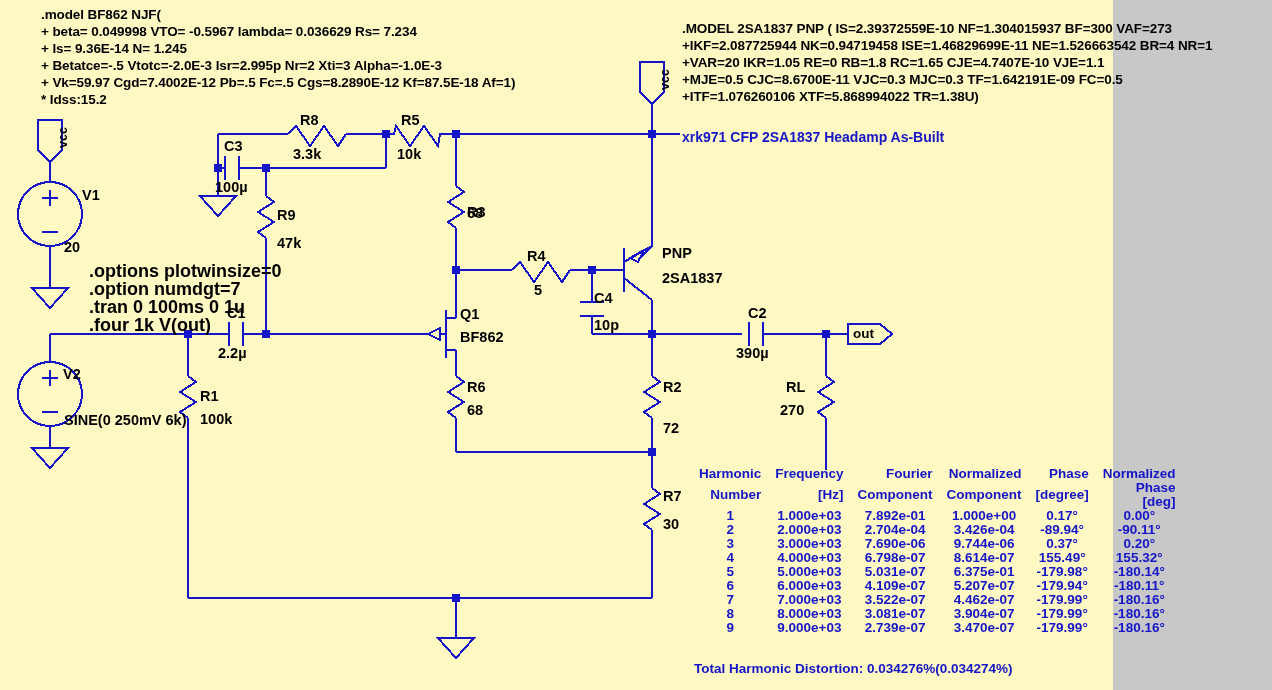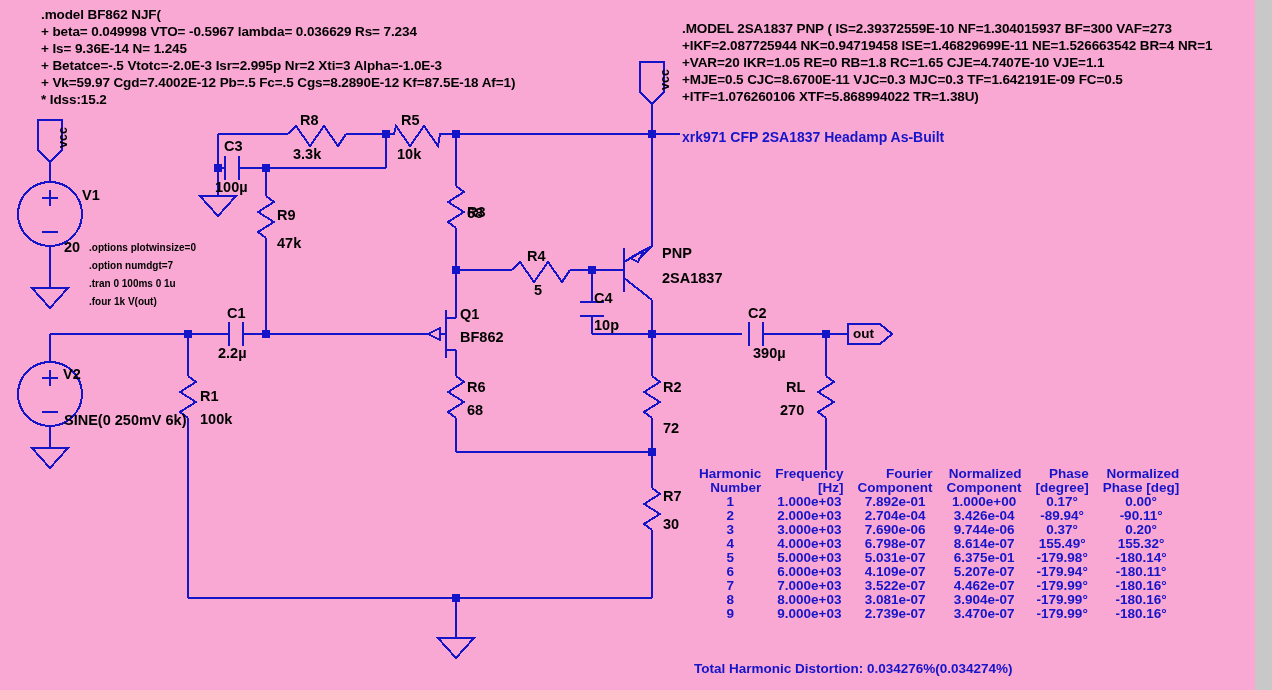--- a/index.html
+++ b/index.html
@@ -9,23 +9,24 @@
     background: #c8c8c8;
   }
   body {
     width: 1272px;
     height: 690px;
     overflow: hidden;
     font-family: "Liberation Sans", sans-serif;
   }
   #canvas {
     position: relative;
-    width: 1255px;
+    width: 1096px;
     height: 690px;
-    background: #f9a8d4;
+    background: #fef9c3;
+    padding-left: 17px;
   }
   svg.layer {
     position: absolute;
     top: 0;
     left: 0;
     width: 1272px;
     height: 690px;
   }
   .txt {
     position: absolute;
@@ -33,21 +34,22 @@
     font-family: "Liberation Sans", sans-serif;
     font-weight: bold;
     color: #000000;
     line-height: 1.0;
   }
   .netlist {
     font-size: 13.5px;
     letter-spacing: -0.1px;
   }
   .directive {
-    font-size: 10px;
+    font-size: 18px;
+    margin-top: 19px;
   }
   .complabel {
     font-size: 14.5px;
   }
   .title-text {
     color: #1414c8;
     font-size: 14px;
     font-weight: bold;
   }
   .fourier {
@@ -355,21 +357,21 @@
   <div class="txt complabel" style="left:662px; top:246px;">PNP</div>
   <div class="txt complabel" style="left:662px; top:271px;">2SA1837</div>
 
   <div class="txt complabel" style="left:663px; top:380px;">R2</div>
   <div class="txt complabel" style="left:663px; top:403px;margin-top:18px;">72</div>
 
   <div class="txt complabel" style="left:663px; top:489px;">R7</div>
   <div class="txt complabel" style="left:663px; top:517px;">30</div>
 
   <div class="txt complabel" style="left:748px; top:306px;">C2</div>
-  <div class="txt complabel" style="left:753px; top:346px;">390µ</div>
+  <div class="txt complabel" style="left:736px; top:346px;">390µ</div>
 
   <div class="txt complabel" style="left:786px; top:380px;">RL</div>
   <div class="txt complabel" style="left:780px; top:403px;">270</div>
 
   <div class="fourier" style="left:692px; top:467px;">
     <table class="ftable">
       <thead>
         <tr>
           <th>Harmonic</th>
           <th>Frequency</th>

